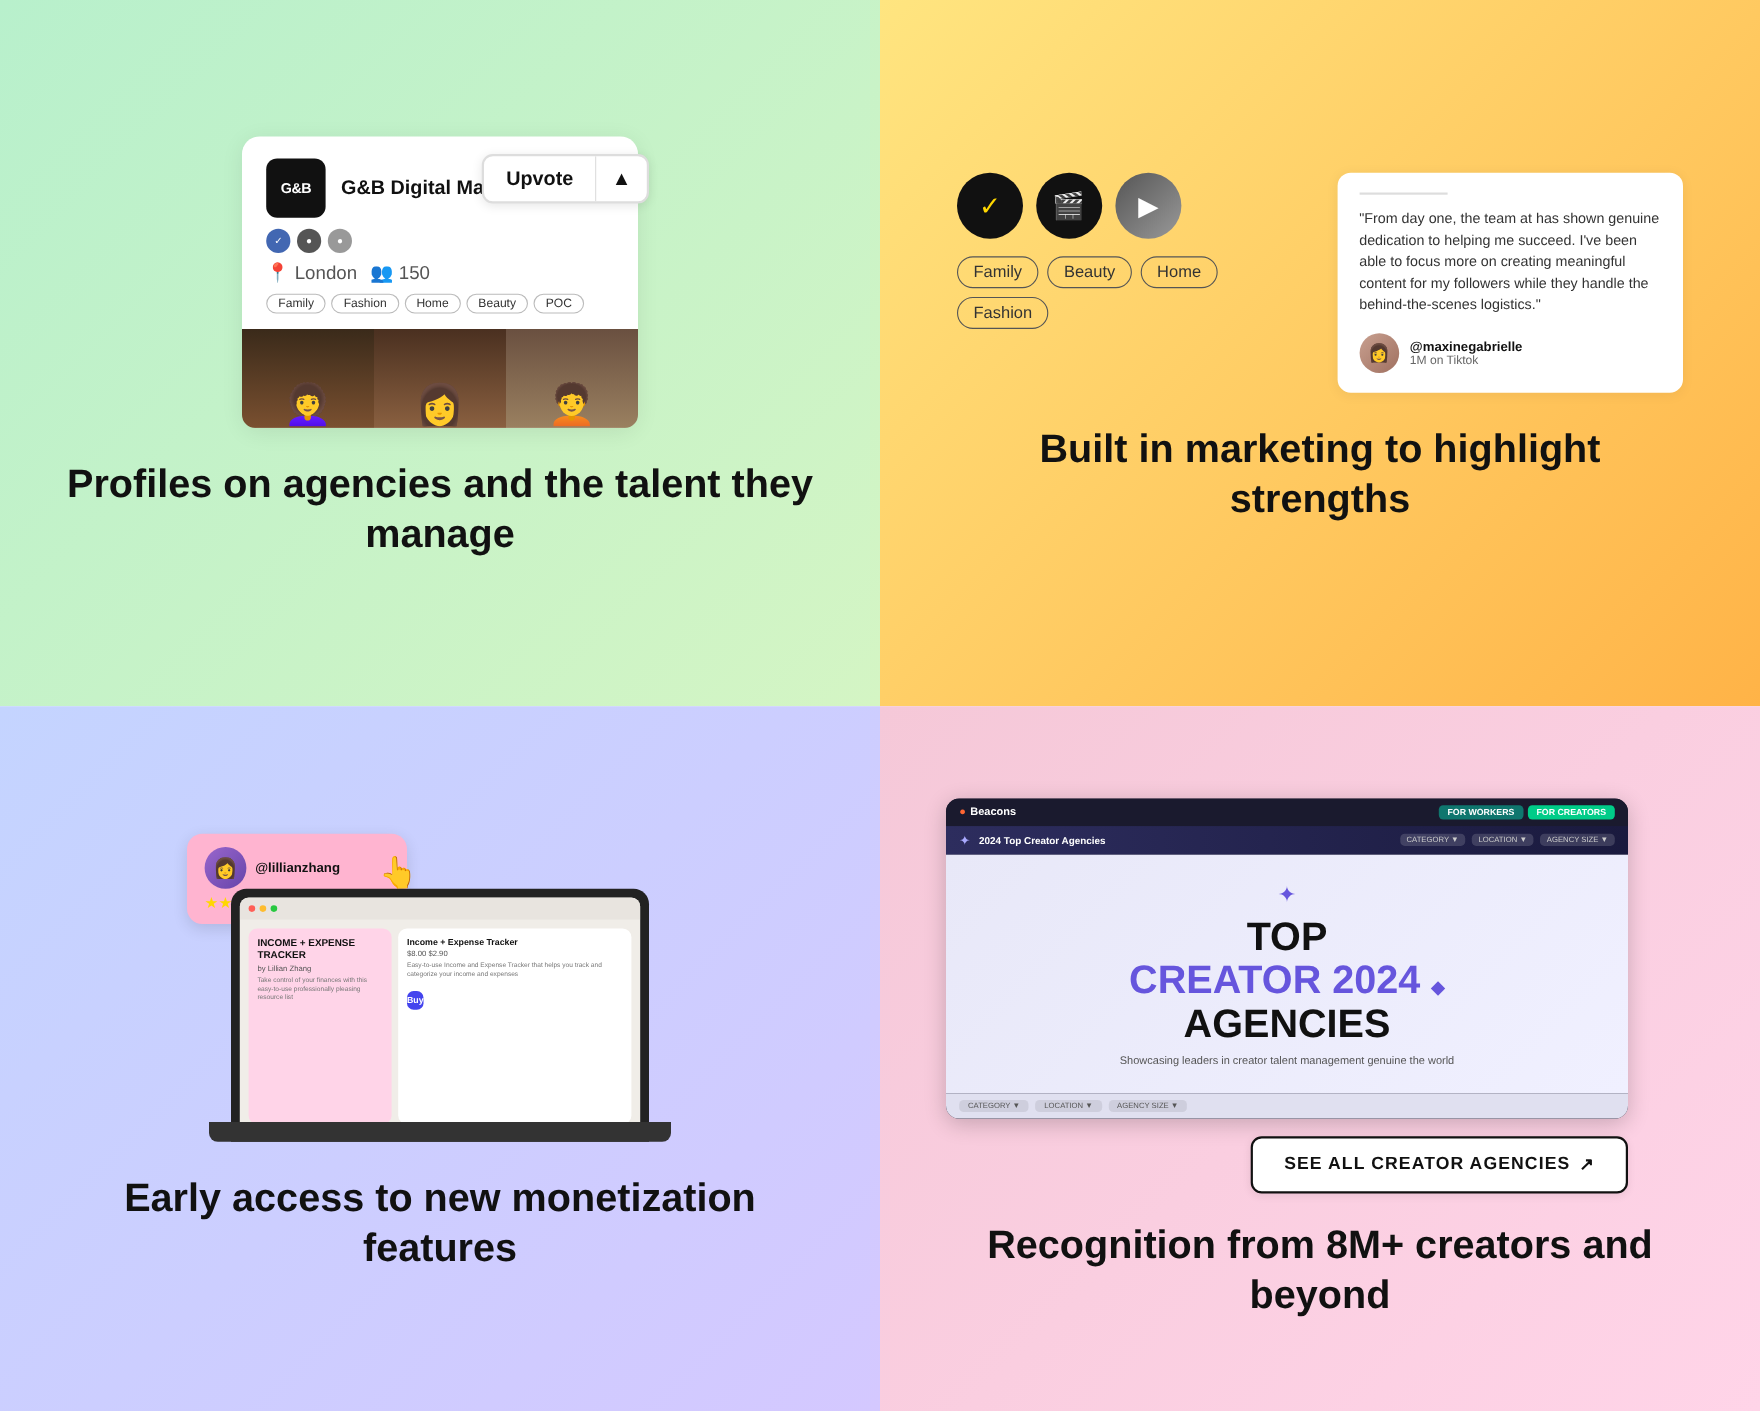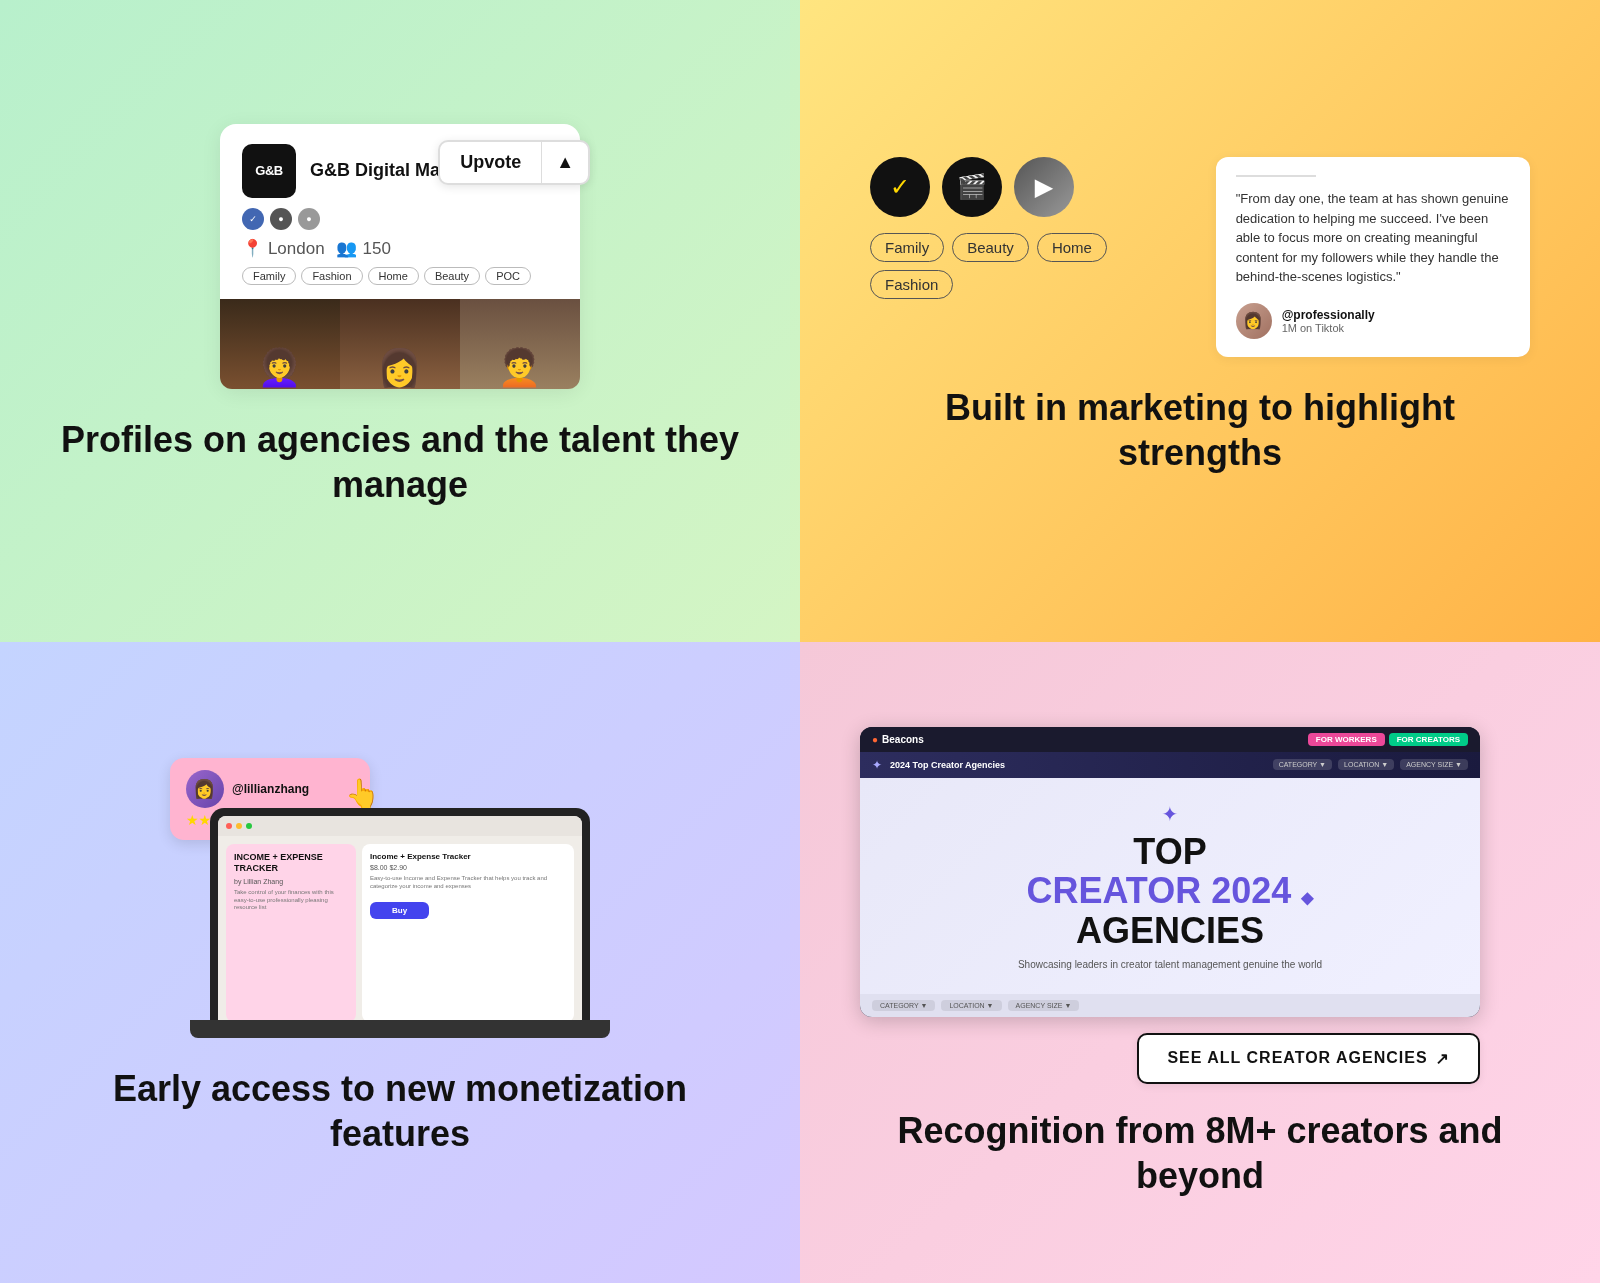--- a/index.html
+++ b/index.html
@@ -313,21 +313,21 @@
     .product-right-desc {
       font-size: 6px;
       color: #777;
       line-height: 1.3;
       margin-bottom: 8px;
     }
     .buy-btn {
       background: #4444ee;
       color: #fff;
       border-radius: 6px;
-      padding: 4px 22px;
+      padding: 4px 0;
       font-size: 8px;
       font-weight: 700;
       text-align: center;
       display: inline-block;
     }
     .laptop-base {
       position: absolute;
       bottom: 0;
       left: 50%;
       transform: translateX(-50%);
@@ -390,21 +390,21 @@
     }
     .nav-badges {
       display: flex; gap: 4px;
     }
     .nav-badge {
       border-radius: 4px;
       padding: 2px 8px;
       font-size: 8px;
       font-weight: 600;
     }
-    .nb-workers { background: #ec4899; color: #fff; }
+    .nb-workers { background: #0f766e; color: #fff; }
     .nb-creators { background: #00cc88; color: #fff; }
 
     .site-banner {
       background: linear-gradient(90deg, #2d2d5e, #1a1a3e);
       padding: 6px 12px;
       display: flex; align-items: center; gap: 8px;
     }
     .banner-text { color: #fff; font-size: 9px; font-weight: 600; }
     .banner-filters {
       margin-left: auto;
@@ -543,21 +543,21 @@
         <span class="niche-tag">Fashion</span>
       </div>
     </div>
 
     <div class="testimonial-card">
       <div class="testimonial-line"></div>
       <div class="testimonial-text">"From day one, the team at has shown genuine dedication to helping me succeed. I've been able to focus more on creating meaningful content for my followers while they handle the behind-the-scenes logistics."</div>
       <div class="testimonial-author">
         <div class="author-avatar">👩</div>
         <div>
-          <div class="author-handle">@professionally</div>
+          <div class="author-handle">@maxinegabrielle</div>
           <div class="author-sub">1M on Tiktok</div>
         </div>
       </div>
     </div>
 
   </div>
 
   <div class="quadrant-title">Built in marketing to highlight strengths</div>
 </div>
 

